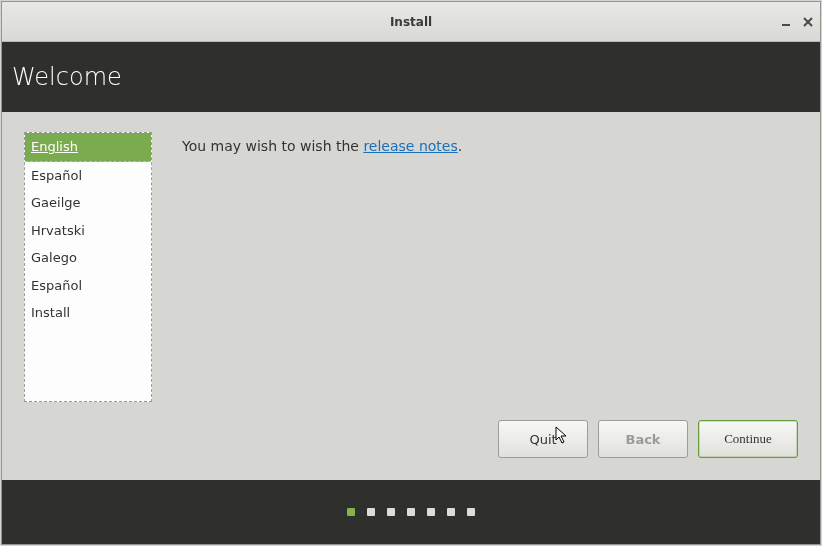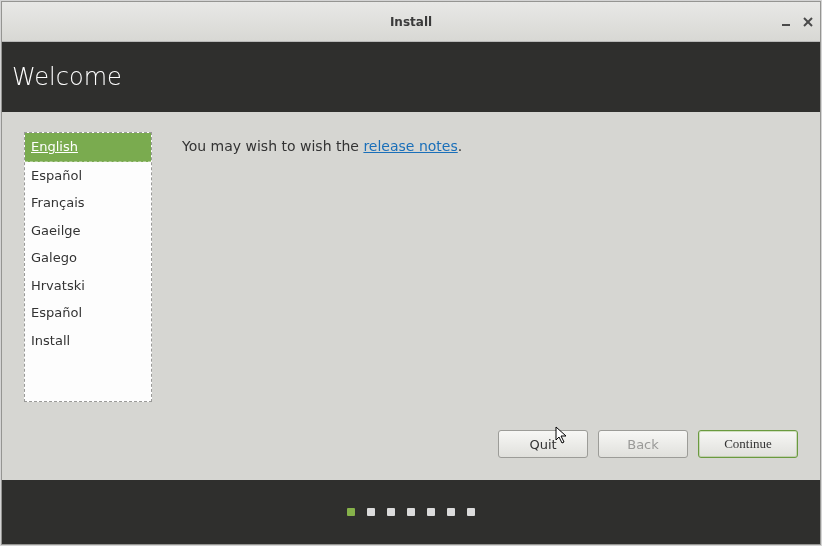--- a/index.html
+++ b/index.html
@@ -107,34 +107,35 @@
 
   .button-row {
     position: absolute;
     right: 22px;
     bottom: 86px;
     display: flex;
     gap: 10px;
   }
   .btn {
     width: 90px;
-    height: 28px;
+    height: 38px;
     background: linear-gradient(to bottom, #f7f7f5, #e0e0dc);
     border: 1px solid #9c9c98;
     border-radius: 3px;
     font-size: 13px;
     color: #333;
     display: flex;
     align-items: center;
     justify-content: center;
     cursor: pointer;
   }
   .btn.disabled {
     color: #9a9a98;
     cursor: default;
+    font-weight: bold;
   }
   .btn.primary {
     width: 100px;
     border: 1px solid #6a9a3f;
     box-shadow: 0 0 0 1px rgba(120,170,70,0.3) inset;
     font-family: Liberation Serif, serif;
   }
 
   .footer {
     height: 64px;
@@ -187,24 +188,23 @@
 
   <div class="header">
     <div class="header-title">Welcome</div>
   </div>
 
   <div class="content">
 
     <div class="lang-list" id="lang-list">
         <div class="lang-item selected">English</div>
         <div class="lang-item">Español</div>
-        <div class="lang-item">Français</div>
         <div class="lang-item">Gaeilge</div>
+        <div class="lang-item">Hrvatski</div>
         <div class="lang-item">Galego</div>
-        <div class="lang-item">Hrvatski</div>
         <div class="lang-item">Español</div>
         <div class="lang-item">Install</div>
       </div>
 
     <div class="message">
       <span>You may wish to wish the </span><a>release notes</a><span>.</span>
     </div>
 
   </div>
 

